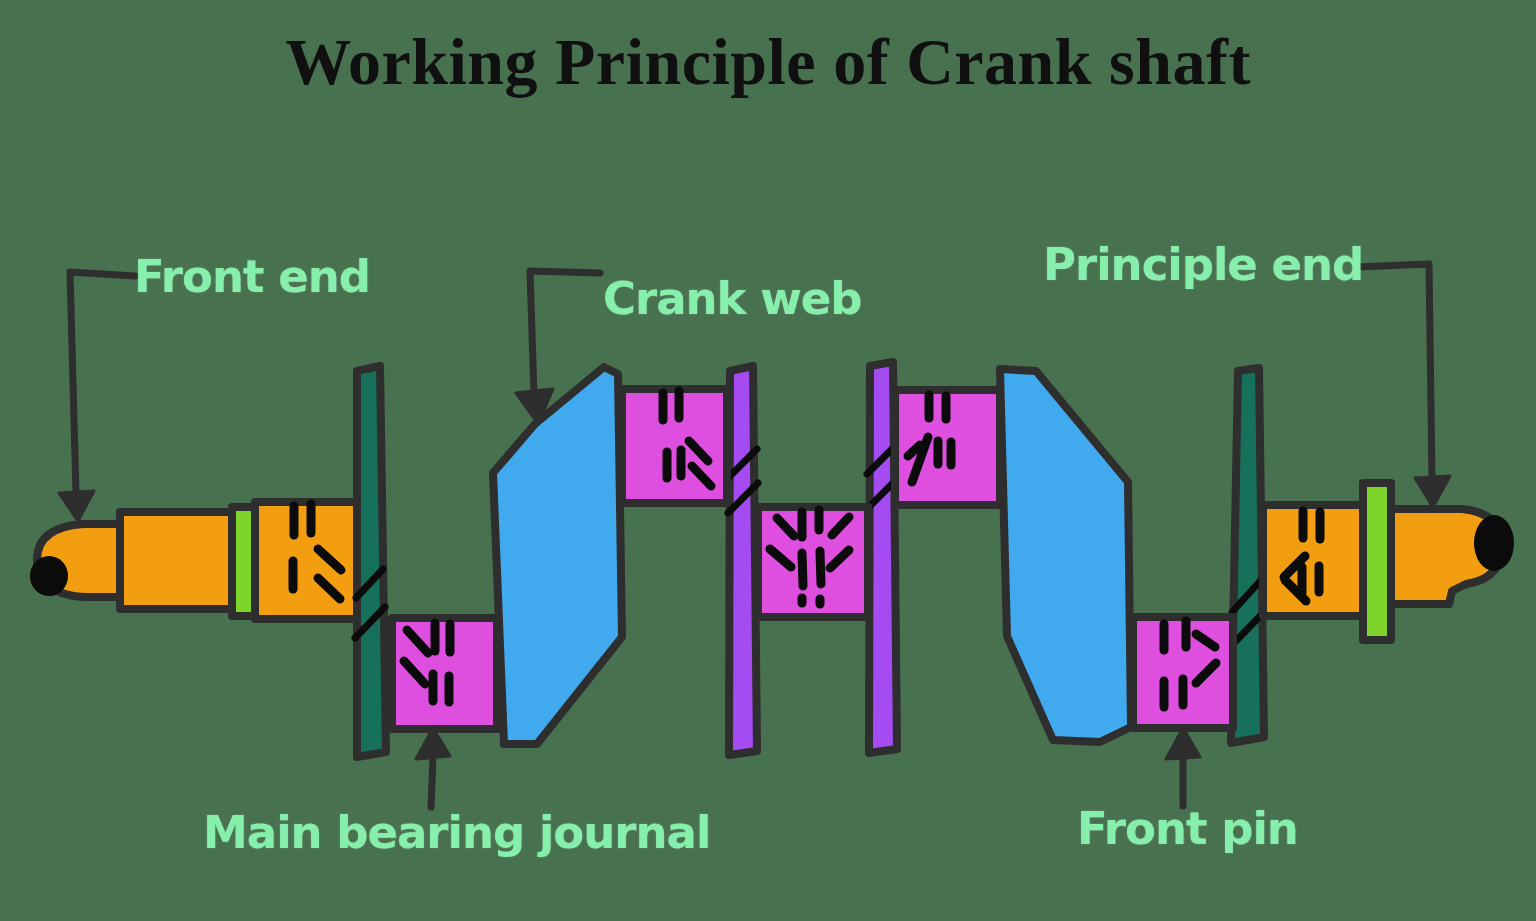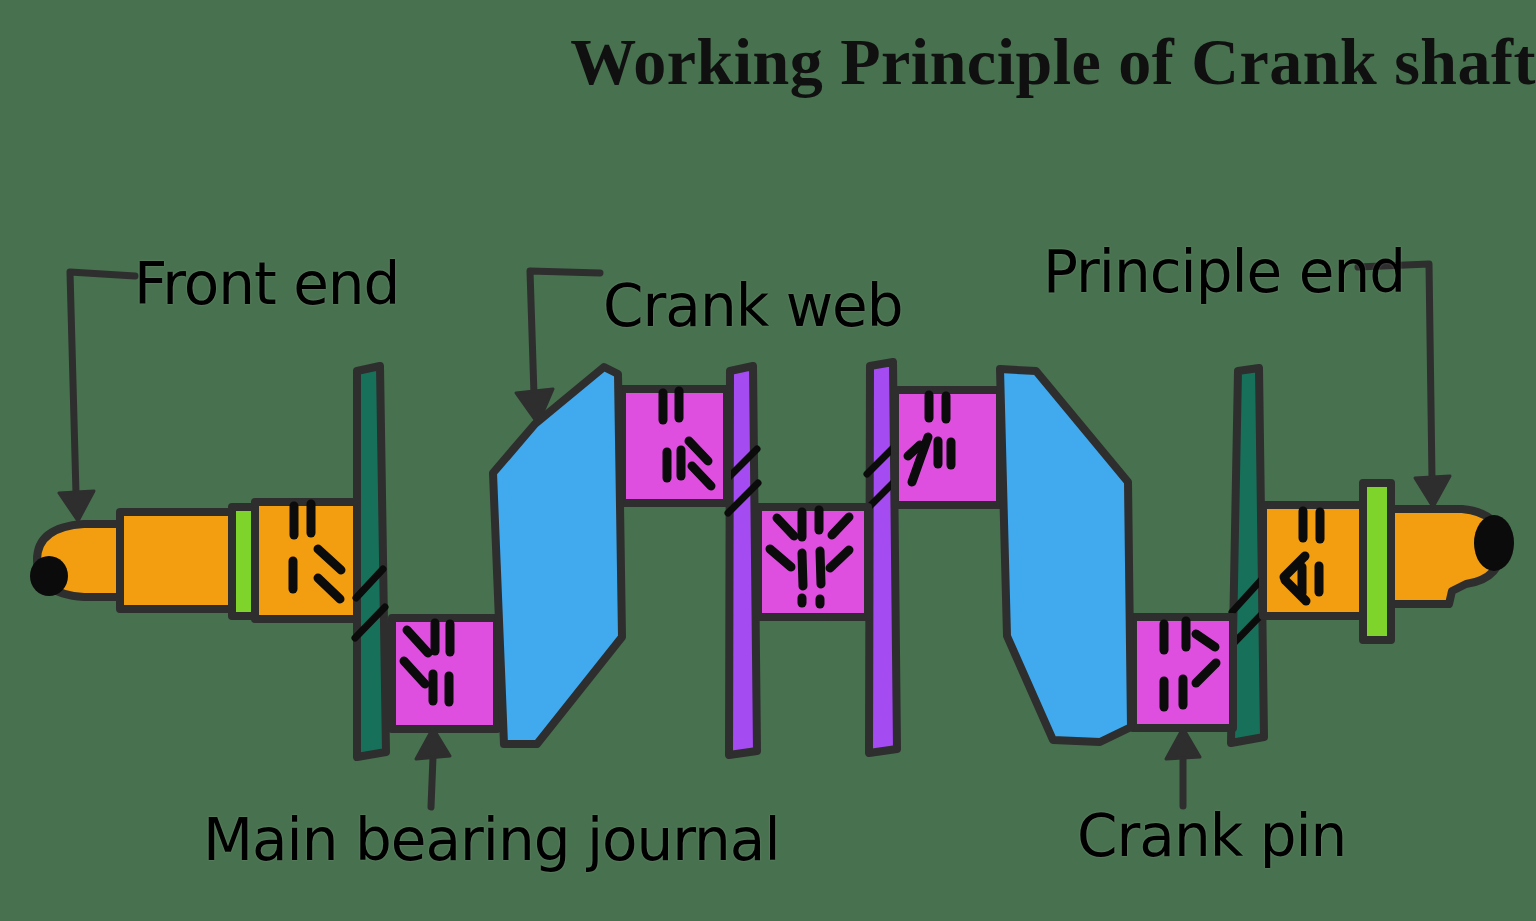--- a/index.html
+++ b/index.html
@@ -2,26 +2,26 @@
 <html style="--background: #48714F; --outline: #2e2e2e; --ink: #0b0b0b; --shaft_orange: #F39E10; --collar_green: #7FD42B; --disc_teal: #17715A; --journal_magenta: #DF4FDF; --web_blue: #41A9EE; --web_purple: #A44BF1;"><head>
 <meta charset="utf-8">
 <style>
   html,body{margin:0;padding:0;}
   body{
     width:1536px;height:921px;position:relative;overflow:hidden;
     background:var(--background,#48714F);
     font-family:"DejaVu Sans","Liberation Sans",sans-serif;
   }
   .title{
-    position:absolute;top:24px;left:0;width:100%;text-align:right;
+    position:absolute;top:24px;left:0;width:100%;text-align:center;
     font-family:"Liberation Serif","DejaVu Serif",serif;
     font-weight:bold;font-size:66px;color:#101010;letter-spacing:0.5px;
   }
   .callout{
-    position:absolute;font-size:58px;font-weight:normal;color:#000000;
+    position:absolute;font-size:45px;font-weight:bold;color:#86efac;
     white-space:nowrap;letter-spacing:-1px;
     text-shadow:0 0 2px rgba(255,255,255,0.25);
   }
   #lbl-front-end{left:134px;top:250px;}
   #lbl-crank-web{left:603px;top:244px;margin-top:28px;}
   #lbl-flywheel-end{left:1043px;top:238px;}
   #lbl-main-bearing-journal{left:203px;top:806px;}
   #lbl-crank-pin{left:1077px;top:802px;}
   svg.diagram{position:absolute;left:0;top:0;}
   .outl{stroke:var(--outline,#2e2e2e);stroke-width:8;stroke-linejoin:round;stroke-linecap:round;}
@@ -168,13 +168,13 @@
 
     <path class="leader" d="M1183,806 L1183,758"></path>
     <polygon class="arrowhead" points="1166,759 1200,757 1183,728"></polygon>
   </g>
 </svg>
 
 <div class="callout" id="lbl-front-end">Front end</div>
 <div class="callout" id="lbl-crank-web">Crank web</div>
 <div class="callout" id="lbl-flywheel-end">Principle end</div>
 <div class="callout" id="lbl-main-bearing-journal">Main bearing journal</div>
-<div class="callout" id="lbl-crank-pin">Crank pin</div>
+<div class="callout" id="lbl-crank-pin">Front pin</div>
 
 </body></html>

